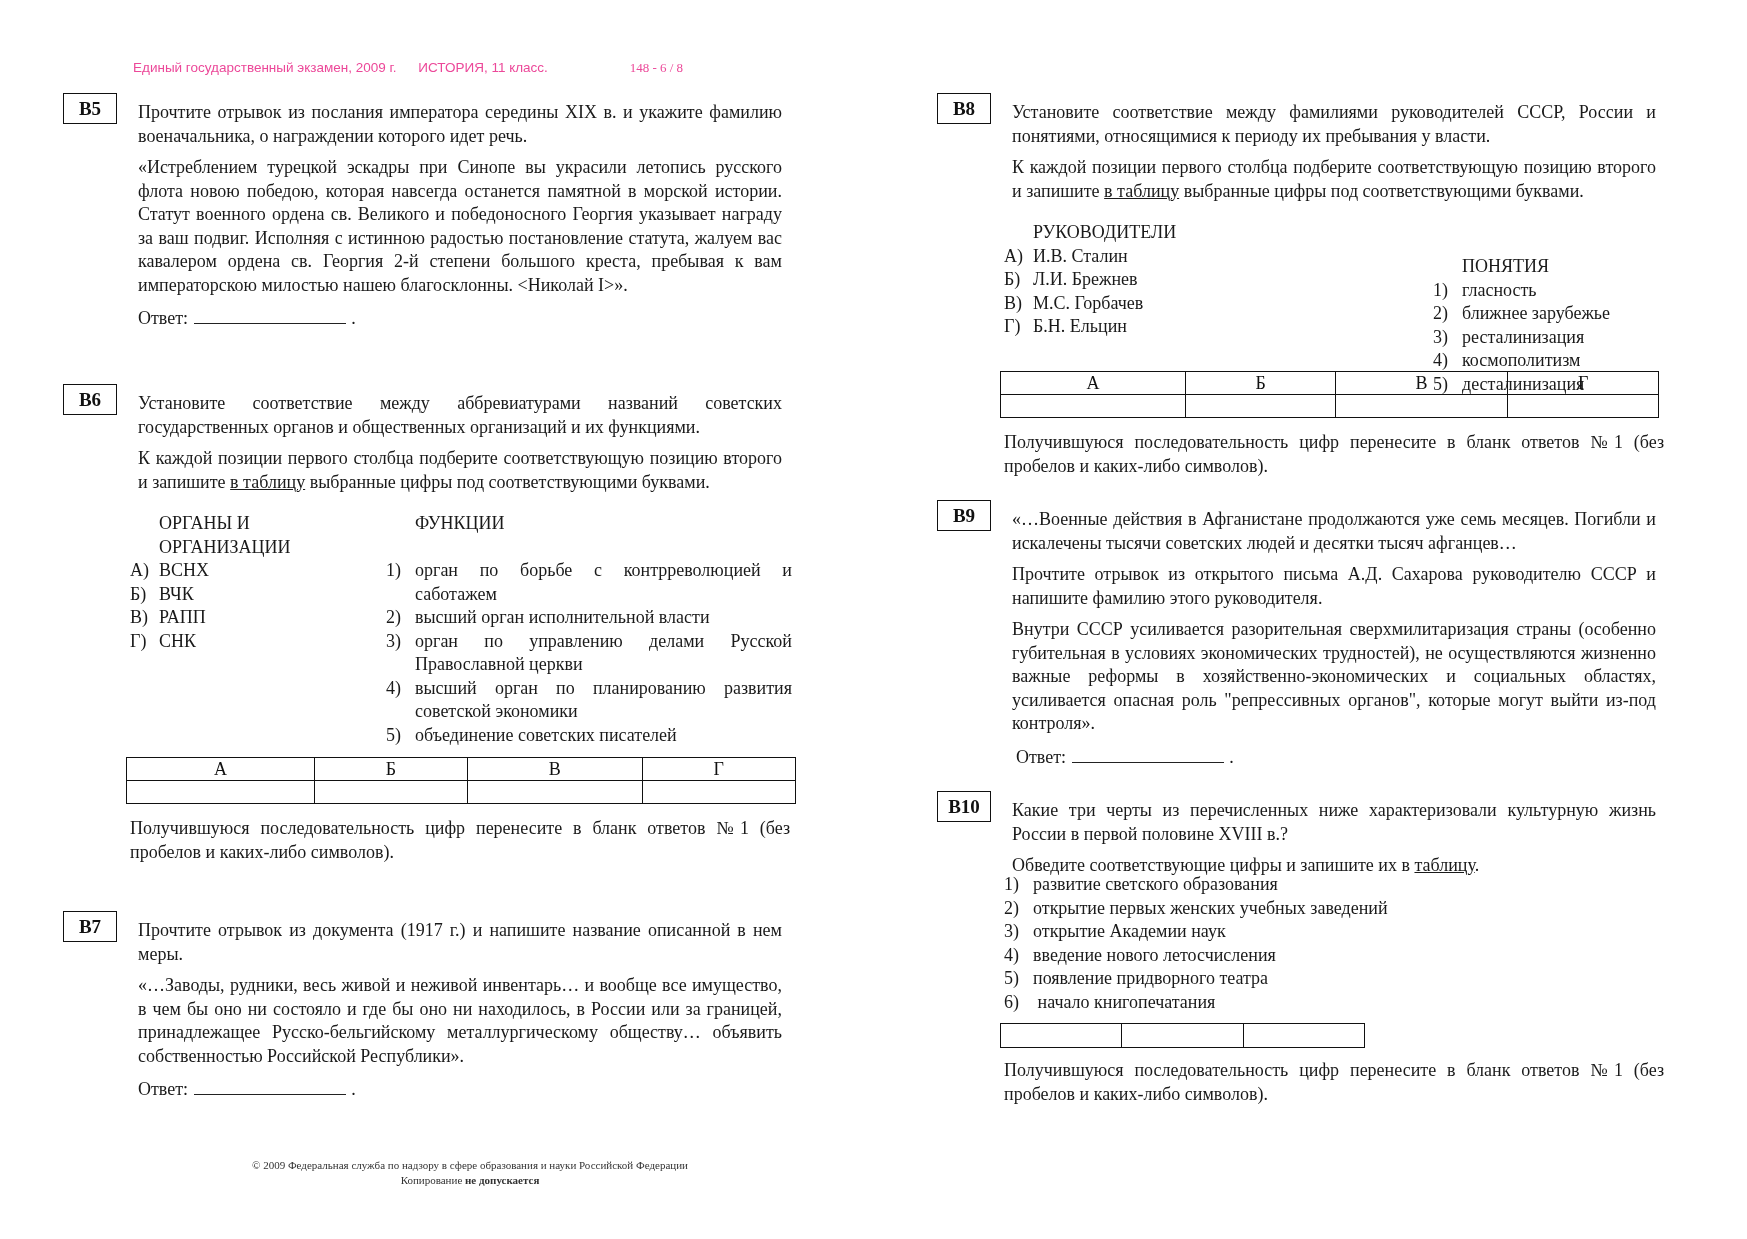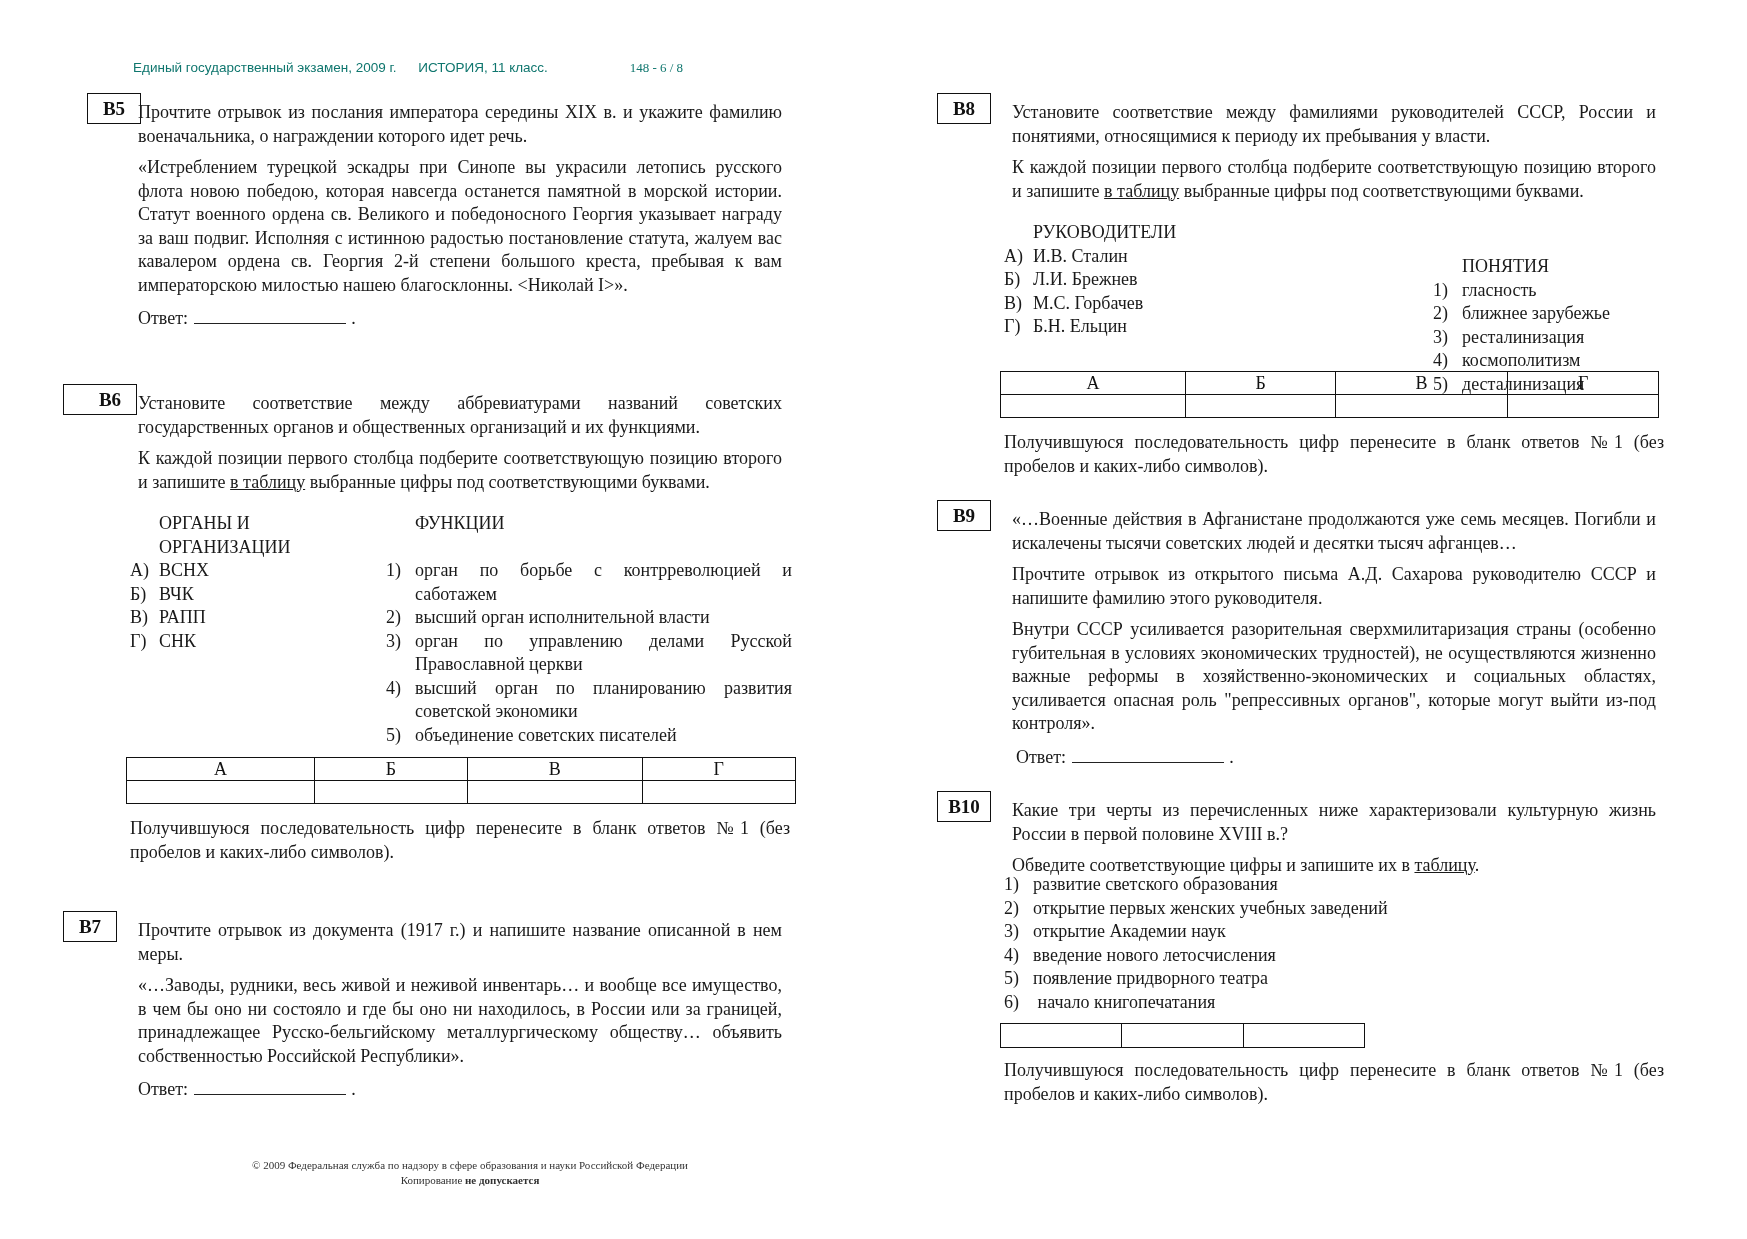--- a/index.html
+++ b/index.html
@@ -4,21 +4,21 @@
   <style>
     html, body { margin: 0; padding: 0; background: #ffffff; }
     body {
       width: 1747px; height: 1239px; position: relative; overflow: hidden;
       font-family: "Liberation Serif", "DejaVu Serif", serif;
       color: #111;
     }
     .header {
       position: absolute; left: 133px; top: 60px;
       font-family: "Liberation Sans", "DejaVu Sans", sans-serif;
-      font-size: 13.5px; color: #0f766e; white-space: nowrap;
+      font-size: 13.5px; color: #ec4899; white-space: nowrap;
     }
     .header .subj { margin-left: 18px; }
     .header .pg { margin-left: 78px; font-family: "Liberation Serif", serif; font-size: 13px; }
     .label-box {
       position: absolute; border: 1.5px solid #111; background: #fff;
       font-weight: bold; font-size: 19px; text-align: center;
       width: 52px; height: 29px; line-height: 29px;
       font-family: "Liberation Serif", serif;
     }
     .body-text {
@@ -49,32 +49,32 @@
 </head>
 <body>
 
 <div class="header">
   <span>Единый государственный экзамен, 2009 г.</span>
   <span class="subj">ИСТОРИЯ,  11  класс.</span>
   <span class="pg">148 - 6 / 8</span>
 </div>
 
 <div>
-  <div class="label-box" style="left:63px; top:93px;margin-left:24px;">B5</div>
+  <div class="label-box" style="left:63px; top:93px;">B5</div>
   <div class="body-text" style="left:130px; top:93px; width:660px;">
     <p>Прочтите отрывок из послания императора середины XIX в. и укажите фамилию военачальника, о награждении которого идет речь.</p>
     <p>«Истреблением турецкой эскадры при Синопе вы украсили летопись русского флота новою победою, которая навсегда останется памятной в морской истории. Статут военного ордена св. Великого и победоносного Георгия указывает награду за ваш подвиг. Исполняя с истинною радостью постановление статута, жалуем вас кавалером ордена св. Георгия 2-й степени большого креста, пребывая к вам императорскою милостью нашею благосклонны. &lt;Николай I&gt;».</p>
     <p class="answer-line" style="margin-top:7px;">
       <span>Ответ:</span><span class="blank"></span>.
     </p>
   </div>
 </div>
 
 <div>
-  <div class="label-box" style="left:63px; top:384px;padding-left:20px;">B6</div>
+  <div class="label-box" style="left:63px; top:384px;">B6</div>
   <div class="body-text" style="left:130px; top:384px; width:660px;">
     <p>Установите соответствие между аббревиатурами названий советских государственных органов и общественных организаций и их функциями.</p>
     <p><span>К каждой позиции первого столбца подберите соответствующую позицию второго и запишите </span><span class="u">в таблицу</span><span> выбранные цифры под соответствующими буквами.</span></p>
   </div>
   <div class="col" style="left:130px; top:512px; width:250px;">
     <div class="row" style="padding-left:29px;">ОРГАНЫ И</div>
     <div class="row" style="padding-left:29px;">ОРГАНИЗАЦИИ</div>
     <div class="row"><span class="num">А)</span><span>ВСНХ</span></div>
     <div class="row"><span class="num">Б)</span><span>ВЧК</span></div>
     <div class="row"><span class="num">В)</span><span>РАПП</span></div>

